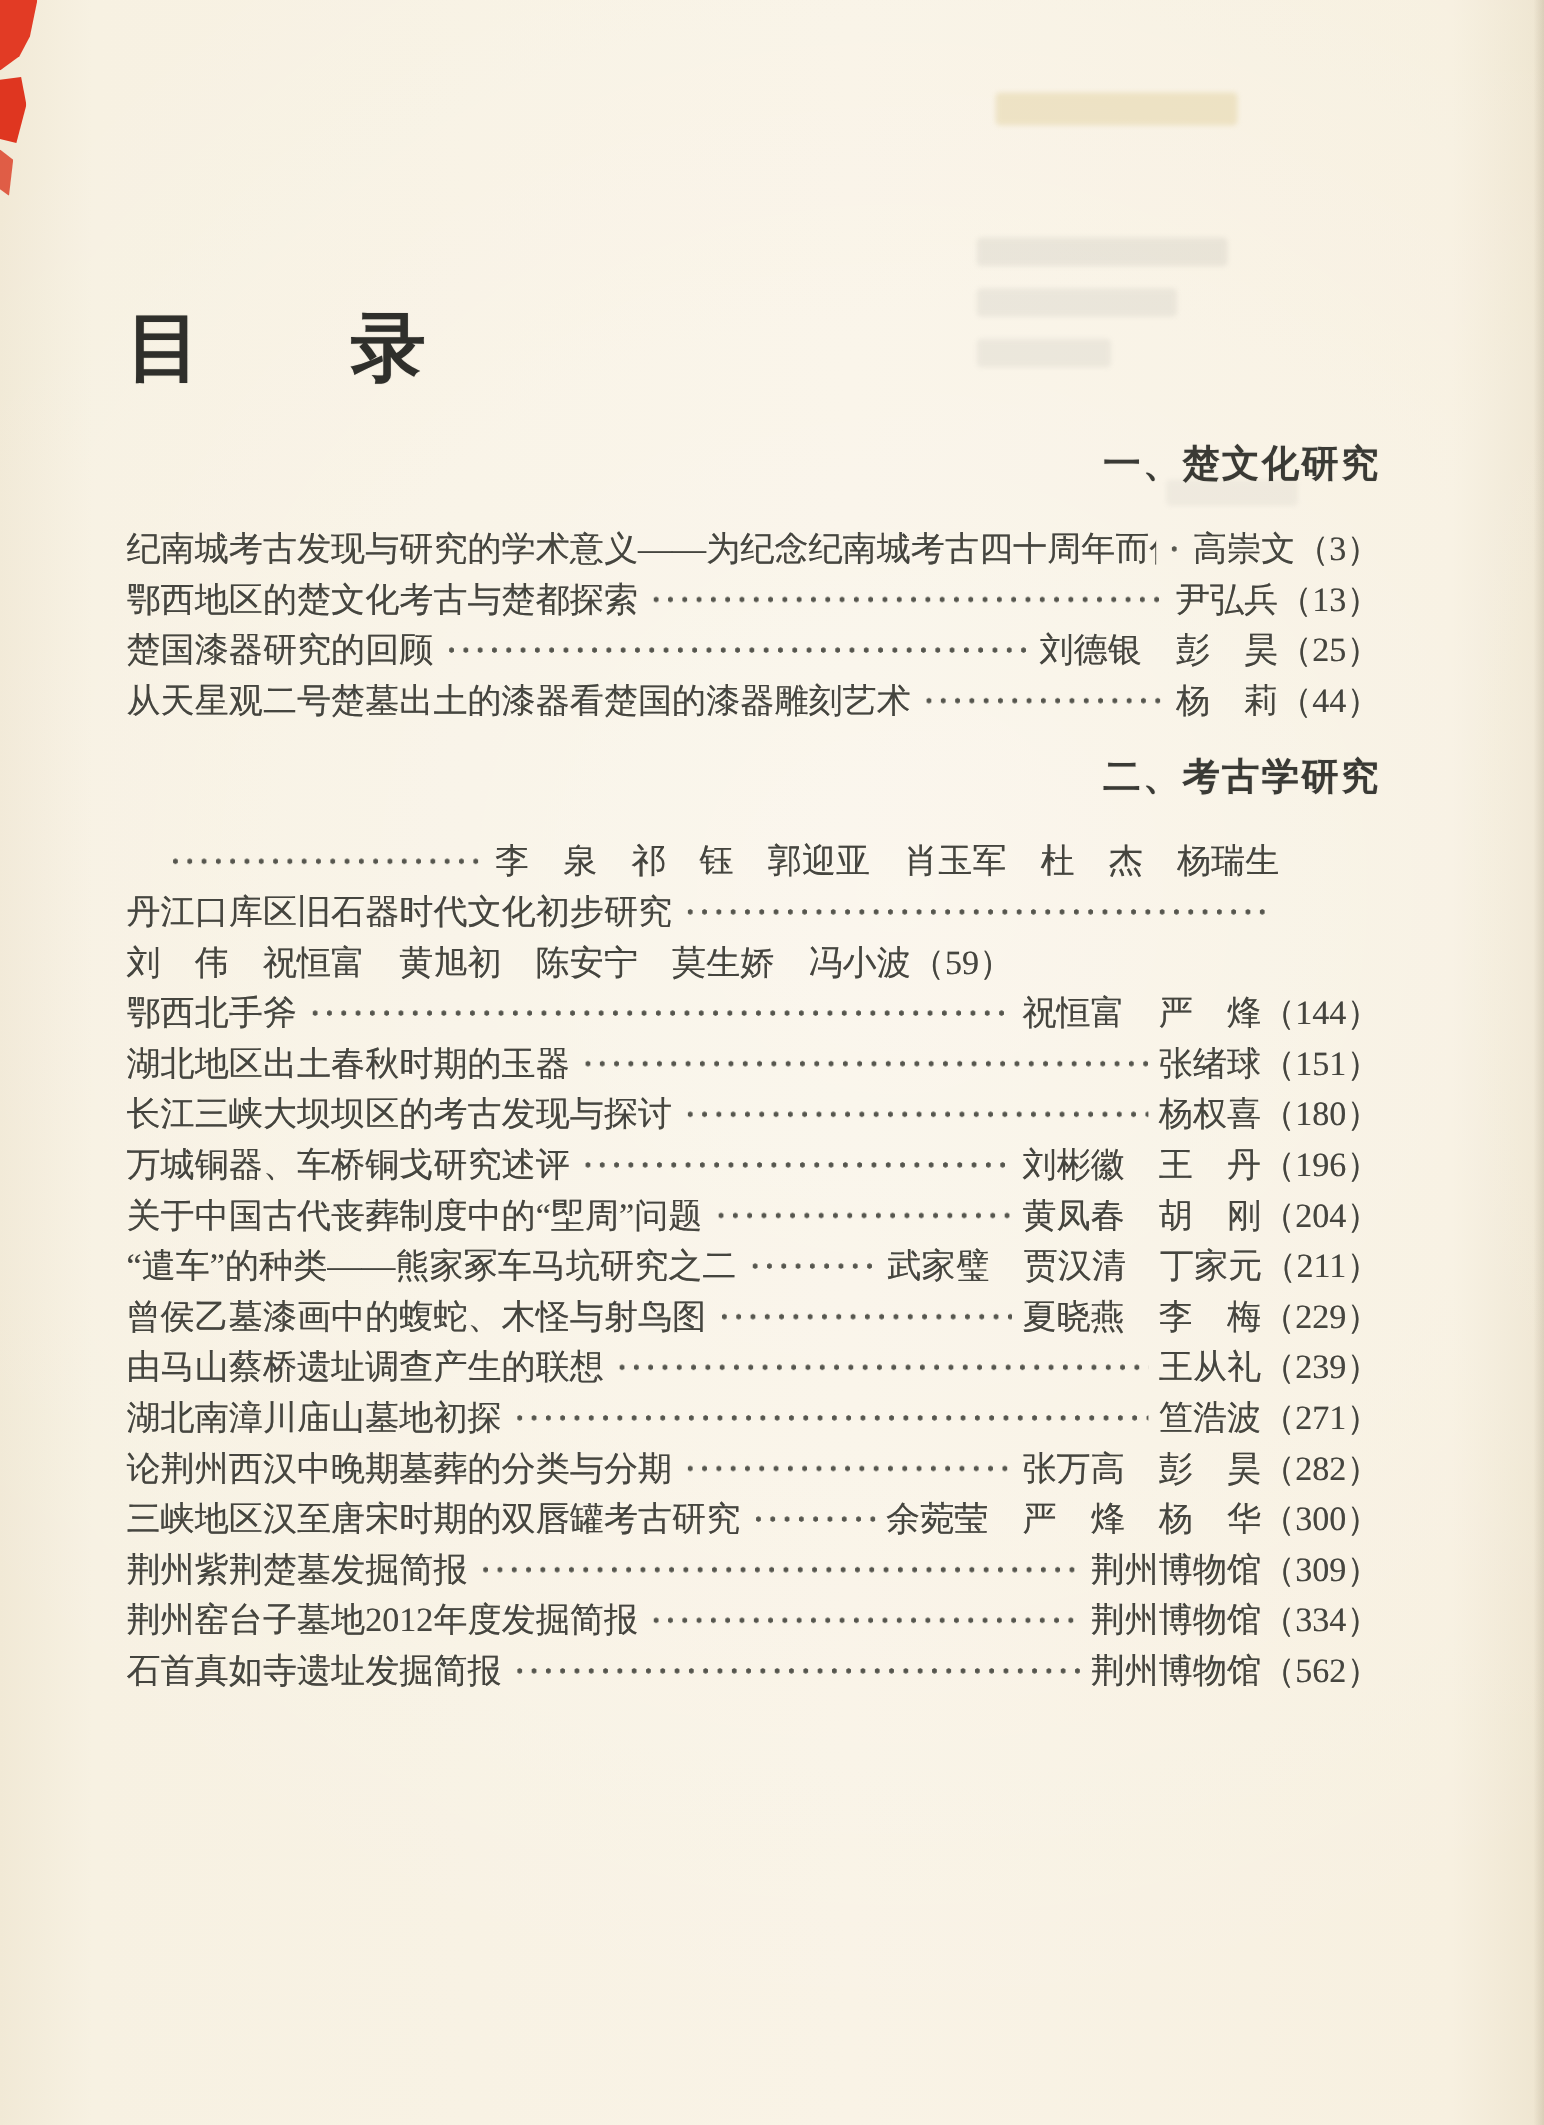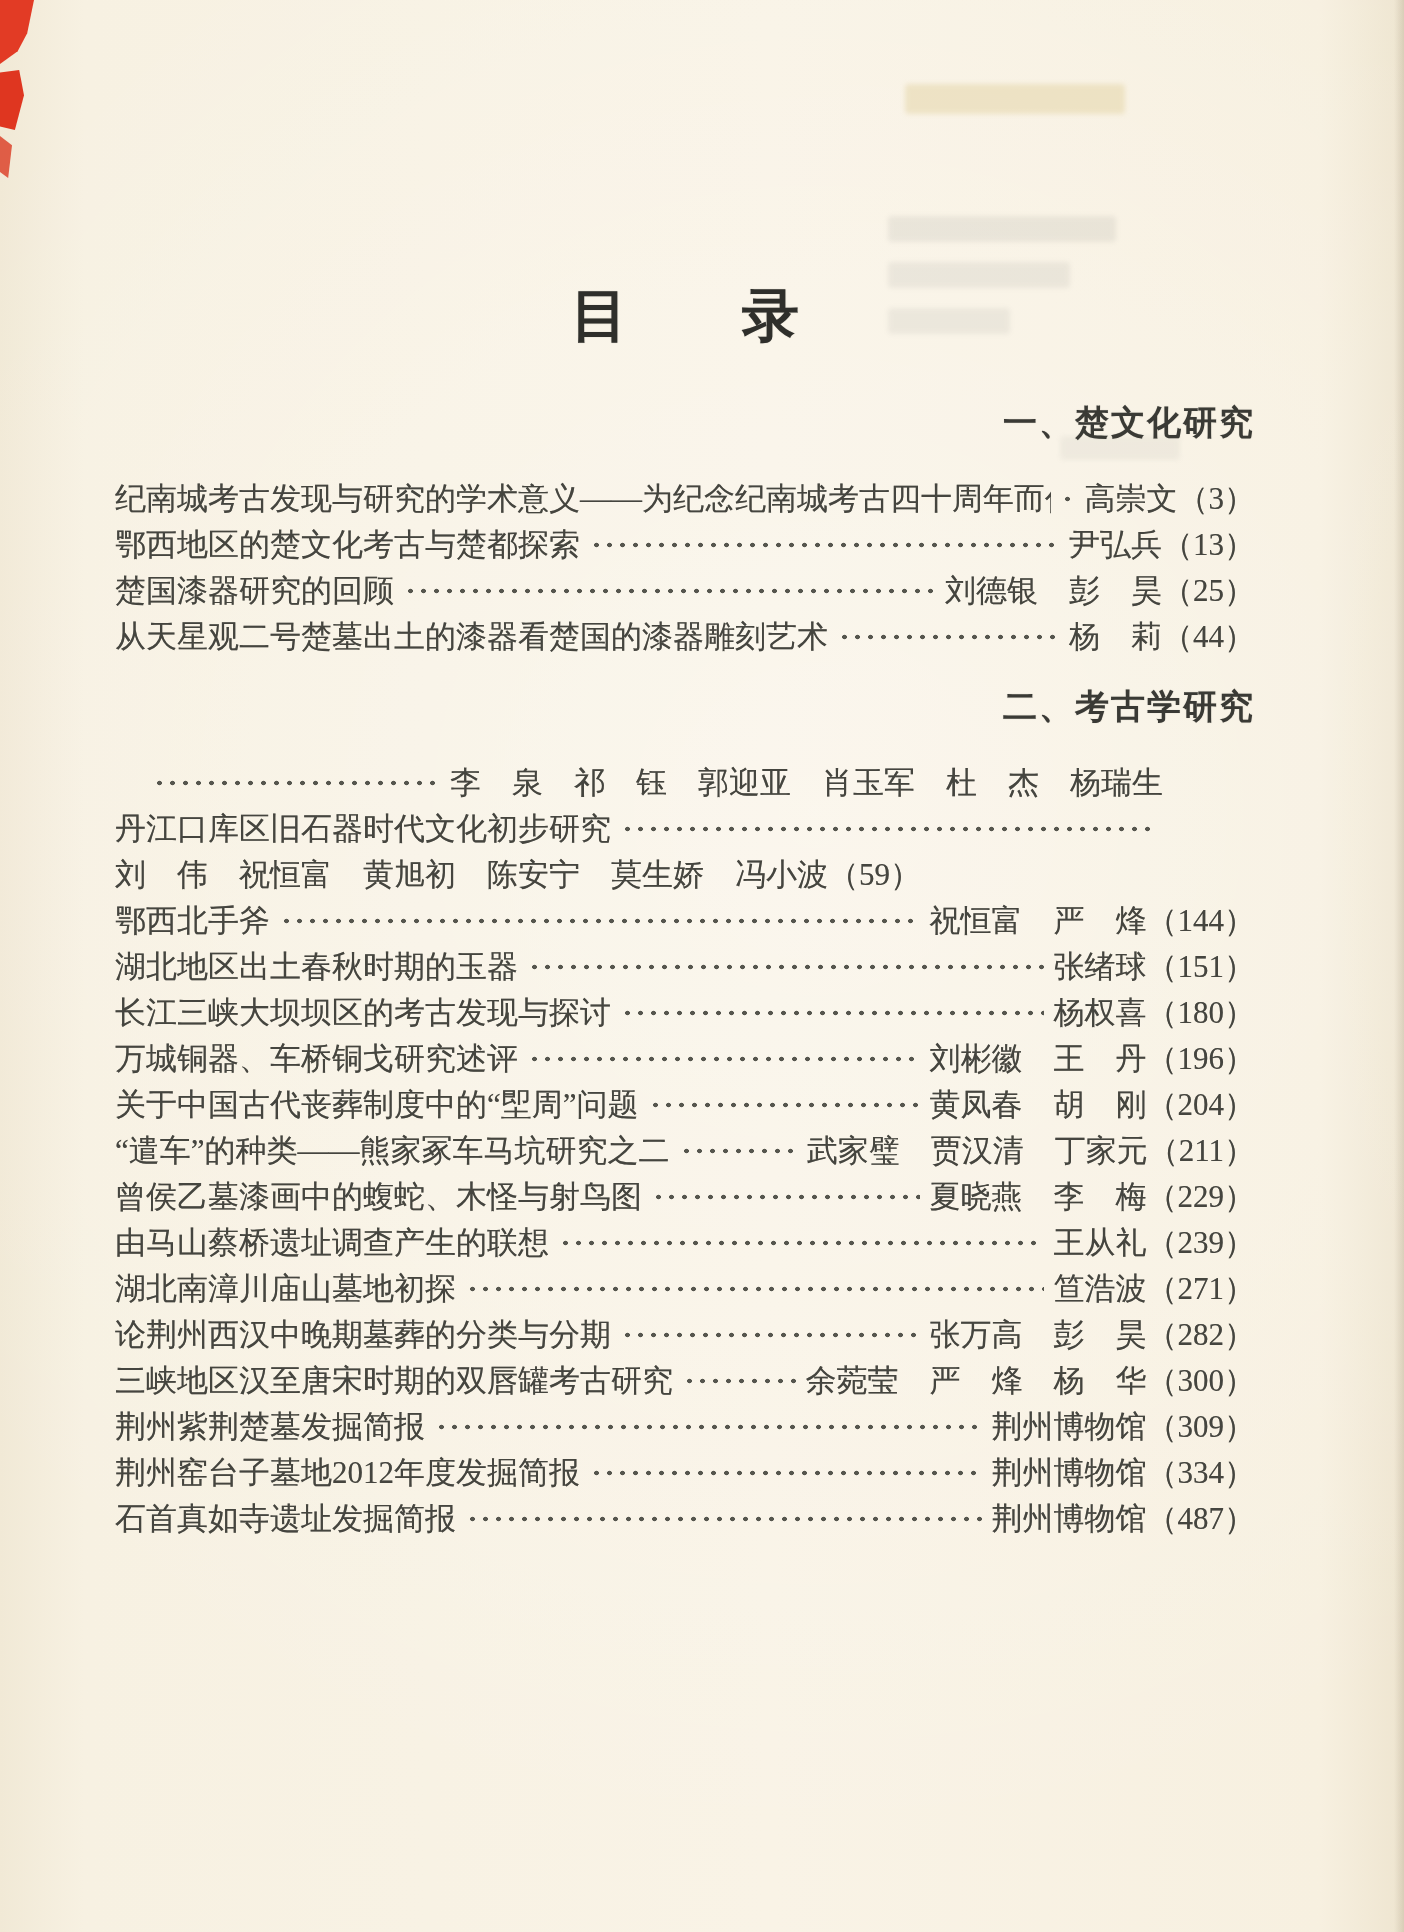--- a/index.html
+++ b/index.html
@@ -35,23 +35,23 @@
   .ghost1 { left:905px; top:84px;  width:220px; height:30px; background:#dcc98f; opacity:.38; }
   .ghost2 { left:888px; top:216px; width:228px; height:26px; background:#8f8f88; opacity:.14; }
   .ghost3 { left:888px; top:262px; width:182px; height:26px; background:#8f8f88; opacity:.13; }
   .ghost4 { left:888px; top:308px; width:122px; height:26px; background:#8f8f88; opacity:.12; }
   .ghost5 { left:1060px; top:436px; width:120px; height:24px; background:#8f8f88; opacity:.09; }
 
   .content { position:absolute; left:115px; top:0; width:1140px; padding-top:288px; }
 
   .doc-title {
     margin:0 0 58px 0;
-    text-align:center;
+    text-align:left;
     font-family:"Liberation Serif","DejaVu Serif",serif;
-    font-size:57px; line-height:56px; font-weight:bold;
+    font-size:68px; line-height:56px; font-weight:bold;
     color:#2f2f2b;
     text-shadow:0 0 1px rgba(47,47,43,.35);
   }
 
   .section-heading {
     margin:26px 0 34px 0;
     text-align:right;
     font-family:"Liberation Sans","DejaVu Sans",sans-serif;
     font-size:34px; line-height:40px; font-weight:bold;
     color:#3a3a35; letter-spacing:2px;
@@ -189,17 +189,17 @@
           <span class="toc-right">荆州博物馆（309）</span>
         </div>
         <div class="toc-row">
           <span class="toc-title">荆州窑台子墓地2012年度发掘简报</span>
           <span class="leader"></span>
           <span class="toc-right">荆州博物馆（334）</span>
         </div>
         <div class="toc-row">
           <span class="toc-title">石首真如寺遗址发掘简报</span>
           <span class="leader"></span>
-          <span class="toc-right">荆州博物馆（487）</span>
+          <span class="toc-right">荆州博物馆（562）</span>
         </div>
       </div>
   </div>
 </div>
 
 </body></html>

